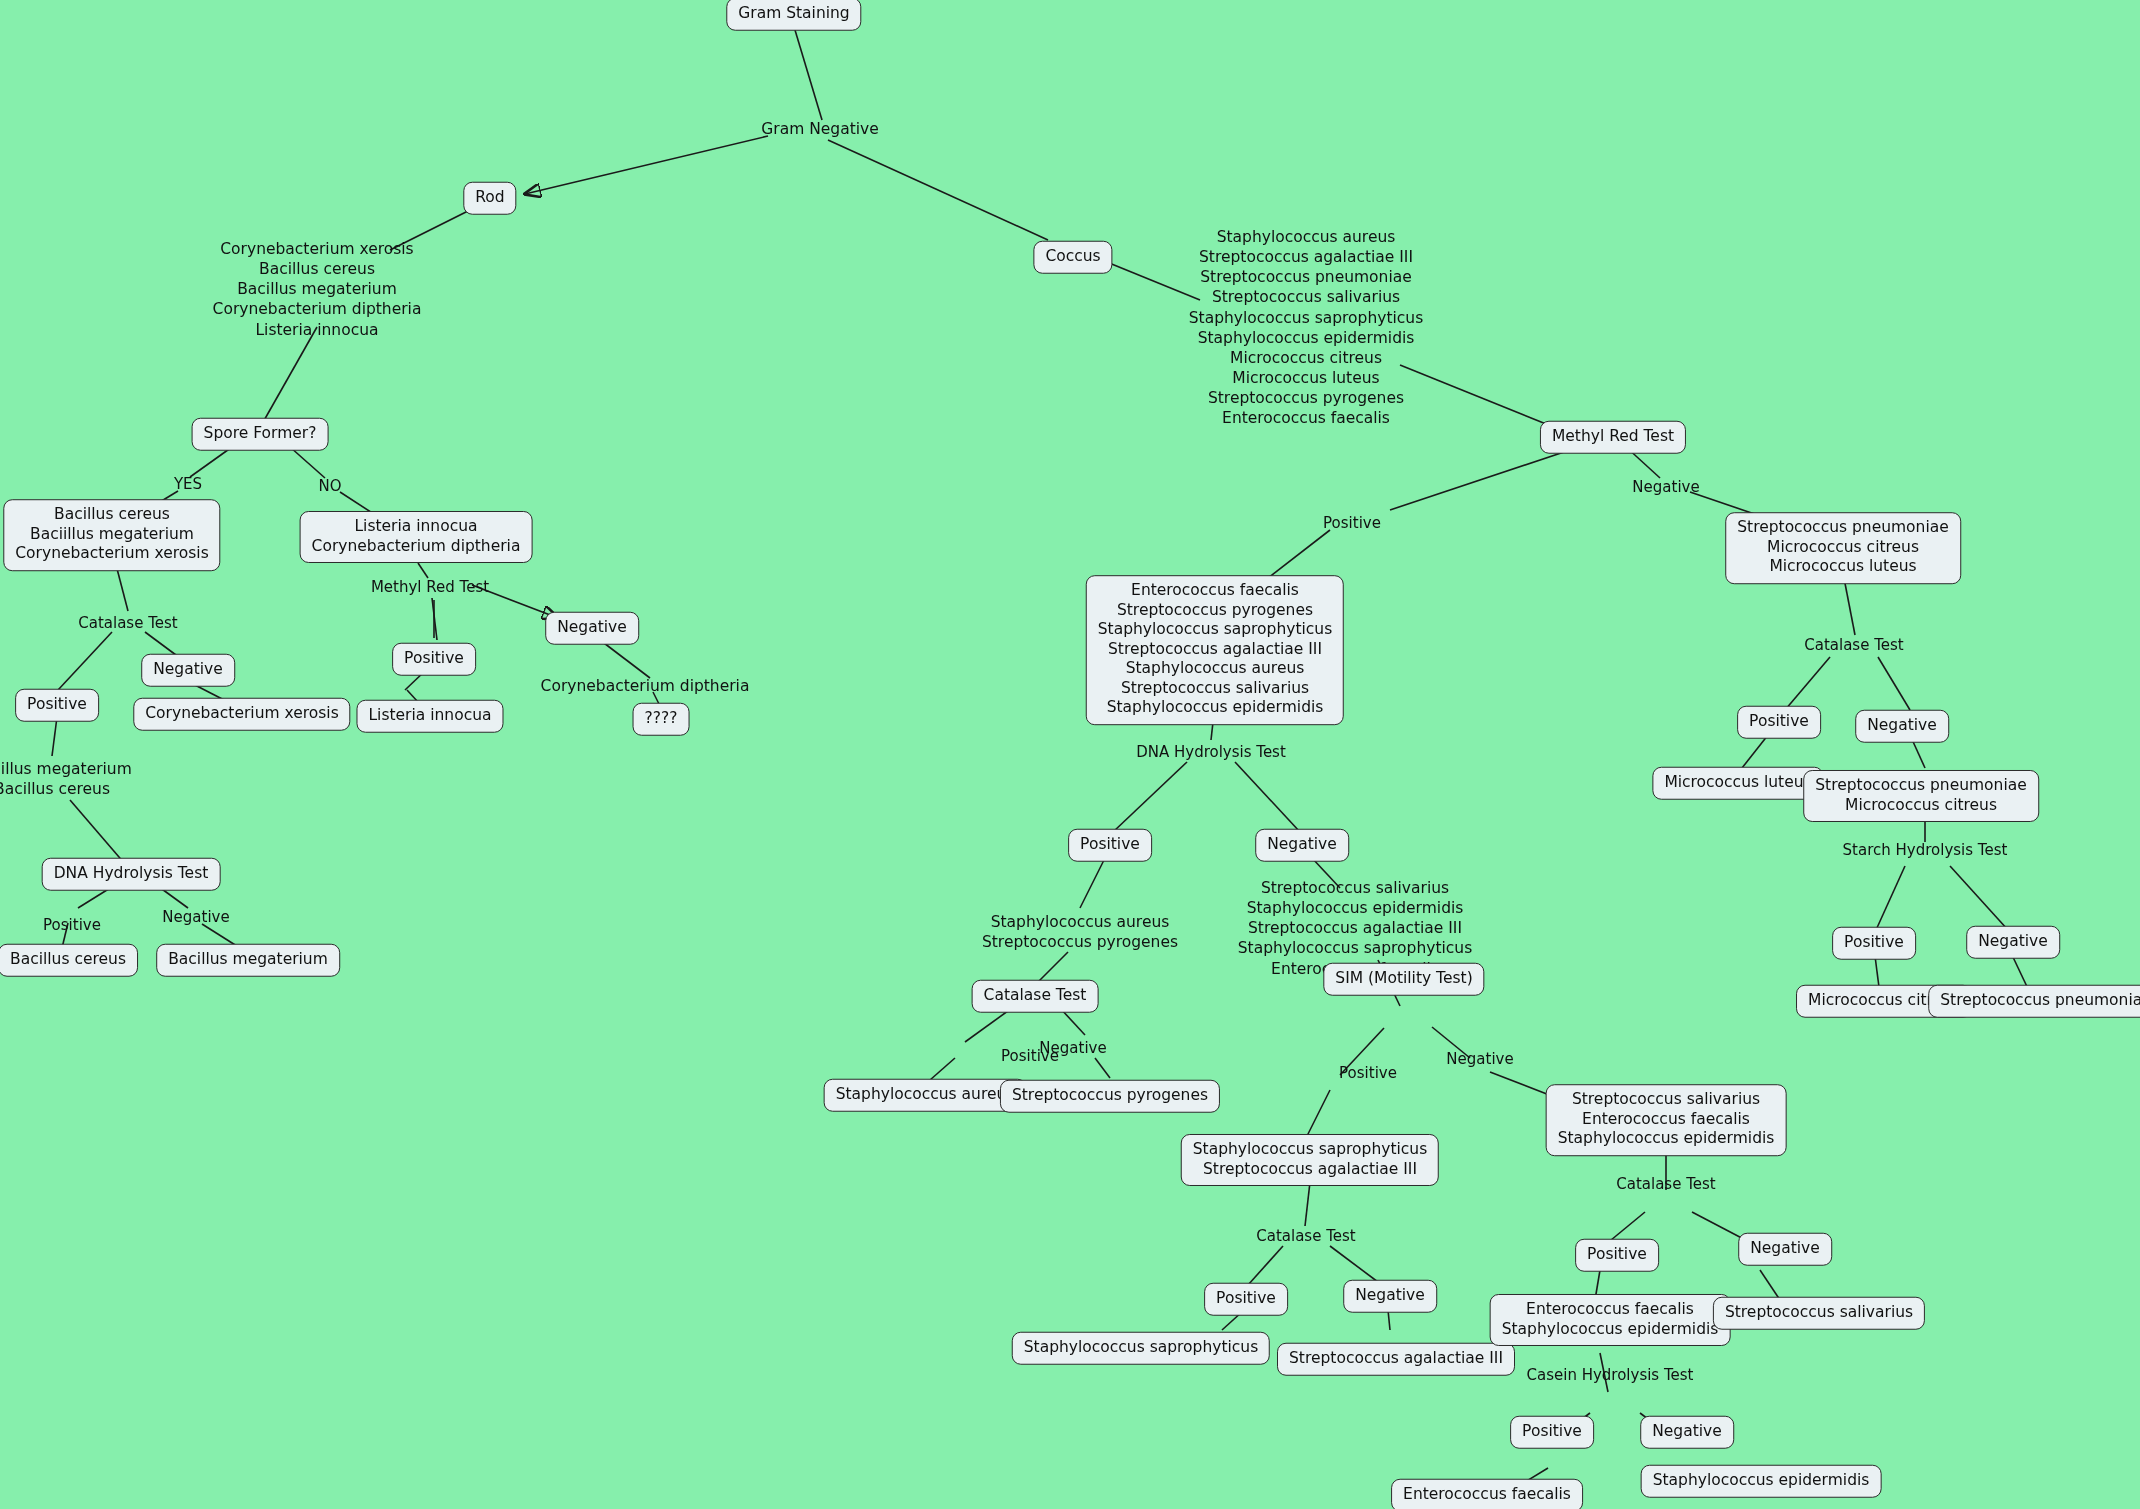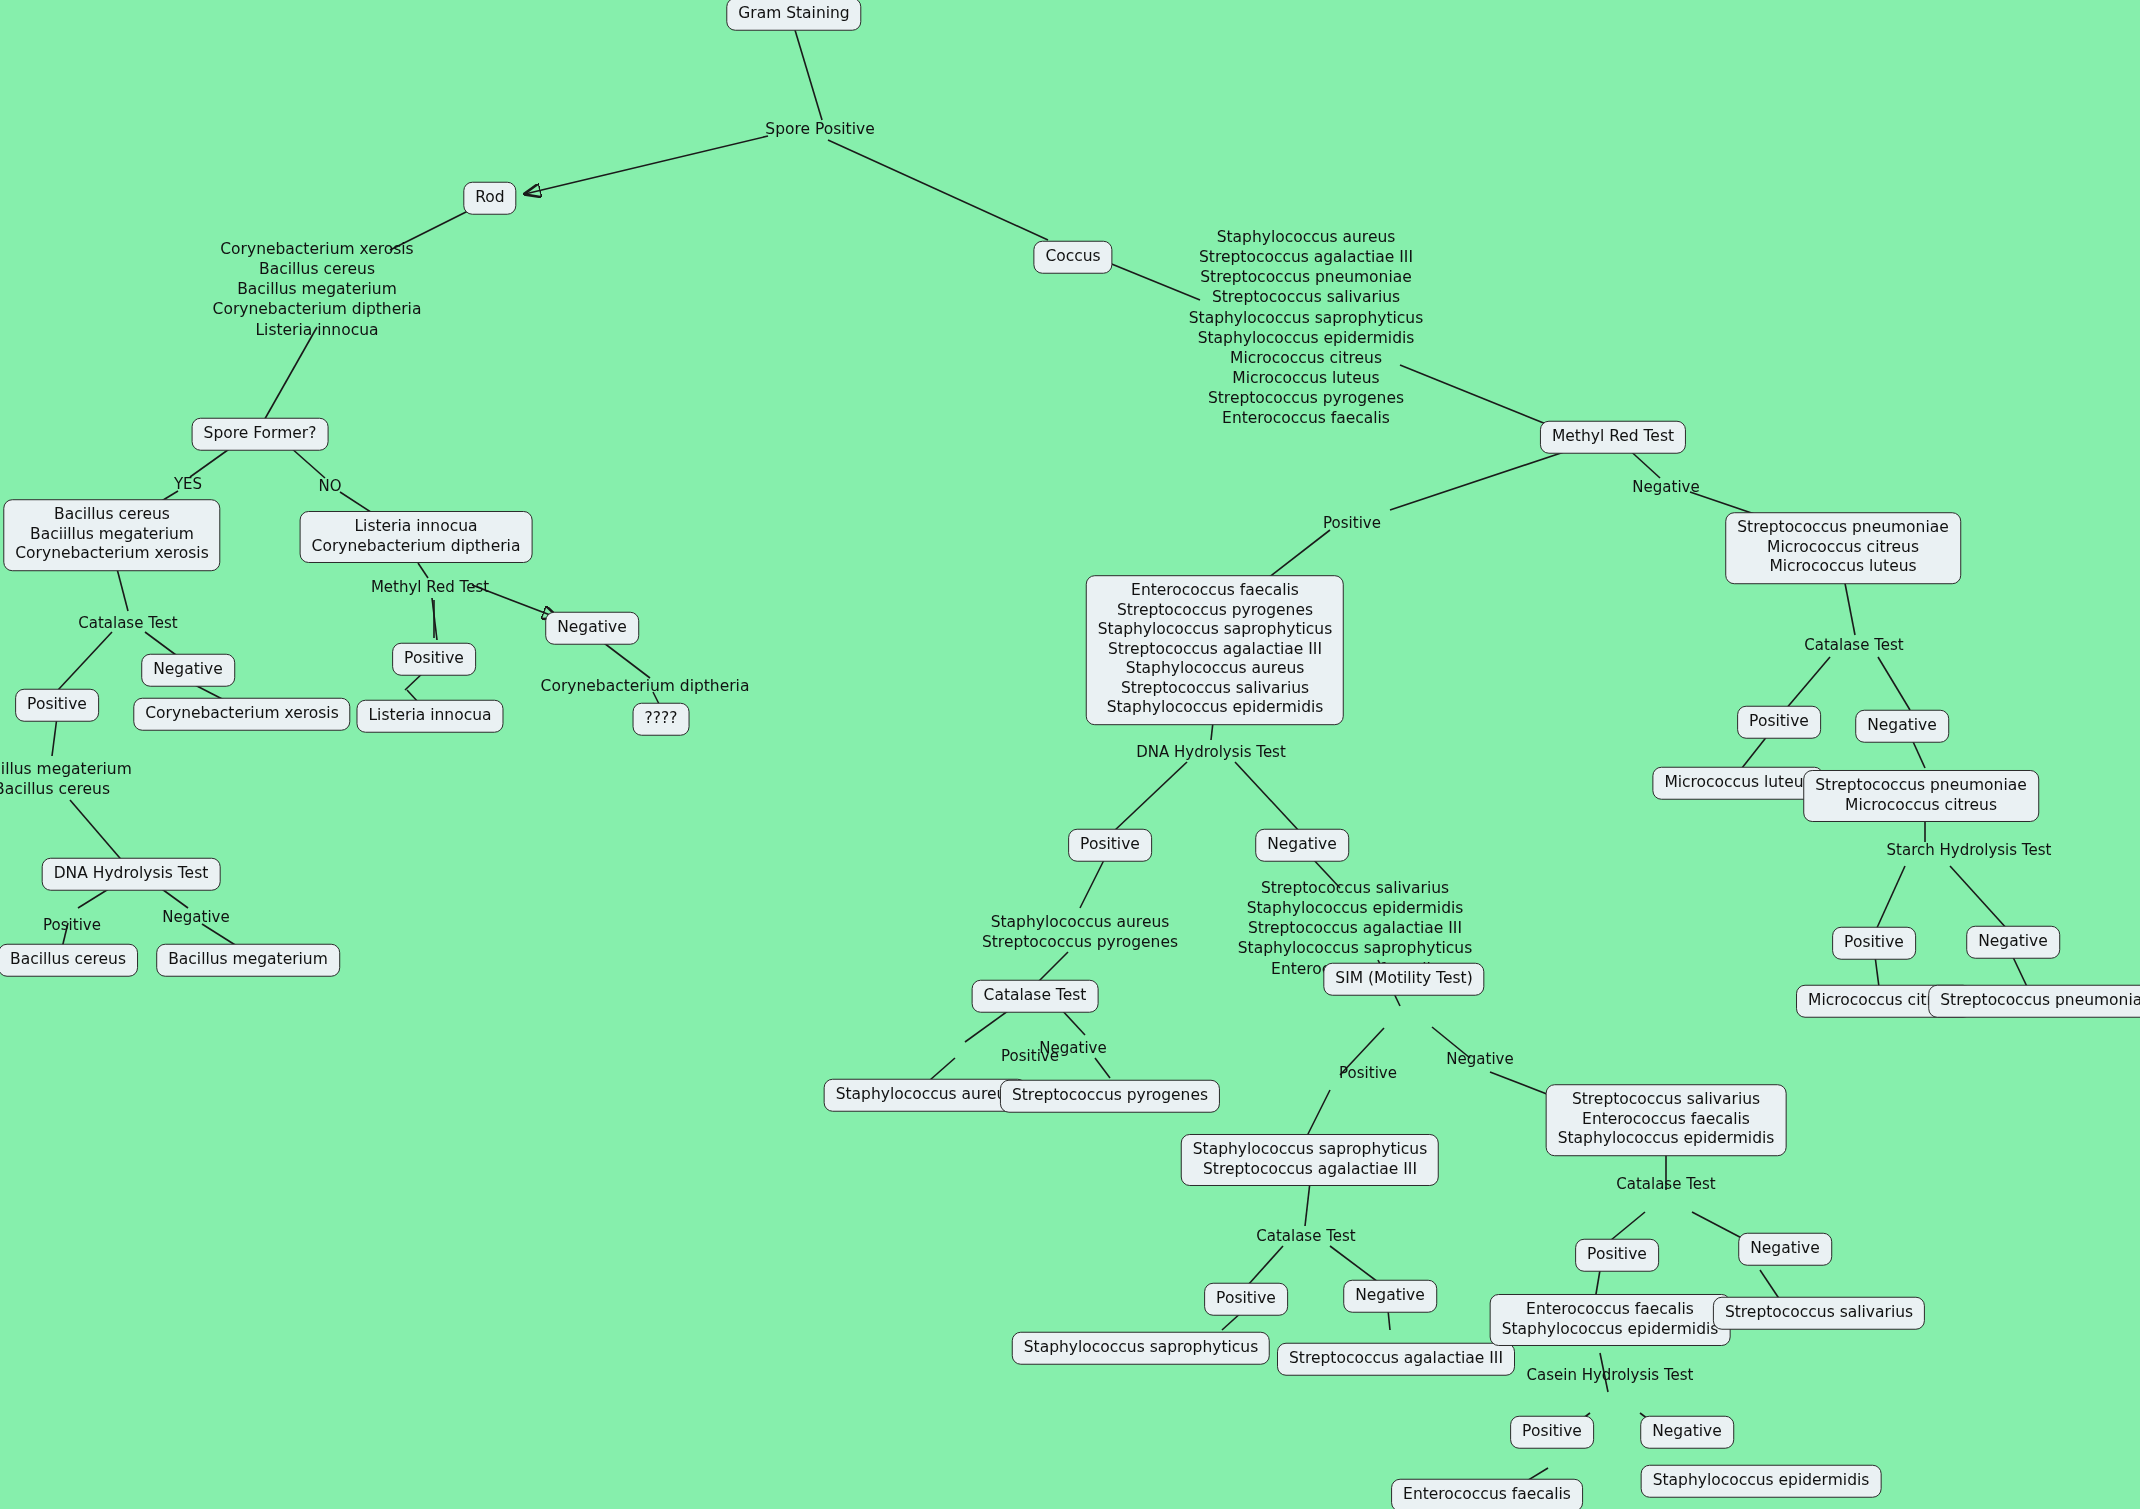--- a/index.html
+++ b/index.html
@@ -204,21 +204,21 @@
     <line x1="1875" y1="956" x2="1880" y2="995"></line>
 
     <line x1="2012" y1="955" x2="2030" y2="993"></line>
   </svg>
 
   <div class="node" style="left:794px;top:14px;">
     <span class="ln">Gram Staining</span>
   </div>
 
   <div class="ftext" style="left:820px;top:129px;">
-    <span class="ln">Spore Positive</span>
+    <span class="ln">Gram Negative</span>
   </div>
 
   <div class="node" style="left:490px;top:198px;">
     <span class="ln">Rod</span>
   </div>
 
   <div class="node" style="left:1073px;top:249px;margin-top:8px;">
     <span class="ln">Coccus</span>
   </div>
 
@@ -462,21 +462,21 @@
 
   <div class="node" style="left:1738px;top:783px;">
     <span class="ln">Micrococcus luteus</span>
   </div>
 
   <div class="node" style="left:1921px;top:796px;">
     <span class="ln">Streptococcus pneumoniae</span>
     <span class="ln">Micrococcus citreus</span>
   </div>
 
-  <div class="elabel" style="left:1925px;top:850px;margin-left:44px;">Starch Hydrolysis Test</div>
+  <div class="elabel" style="left:1925px;top:850px;">Starch Hydrolysis Test</div>
 
   <div class="node" style="left:1874px;top:943px;">
     <span class="ln">Positive</span>
   </div>
 
   <div class="node" style="left:2013px;top:942px;">
     <span class="ln">Negative</span>
   </div>
 
   <div class="node" style="left:1884px;top:1001px;">

